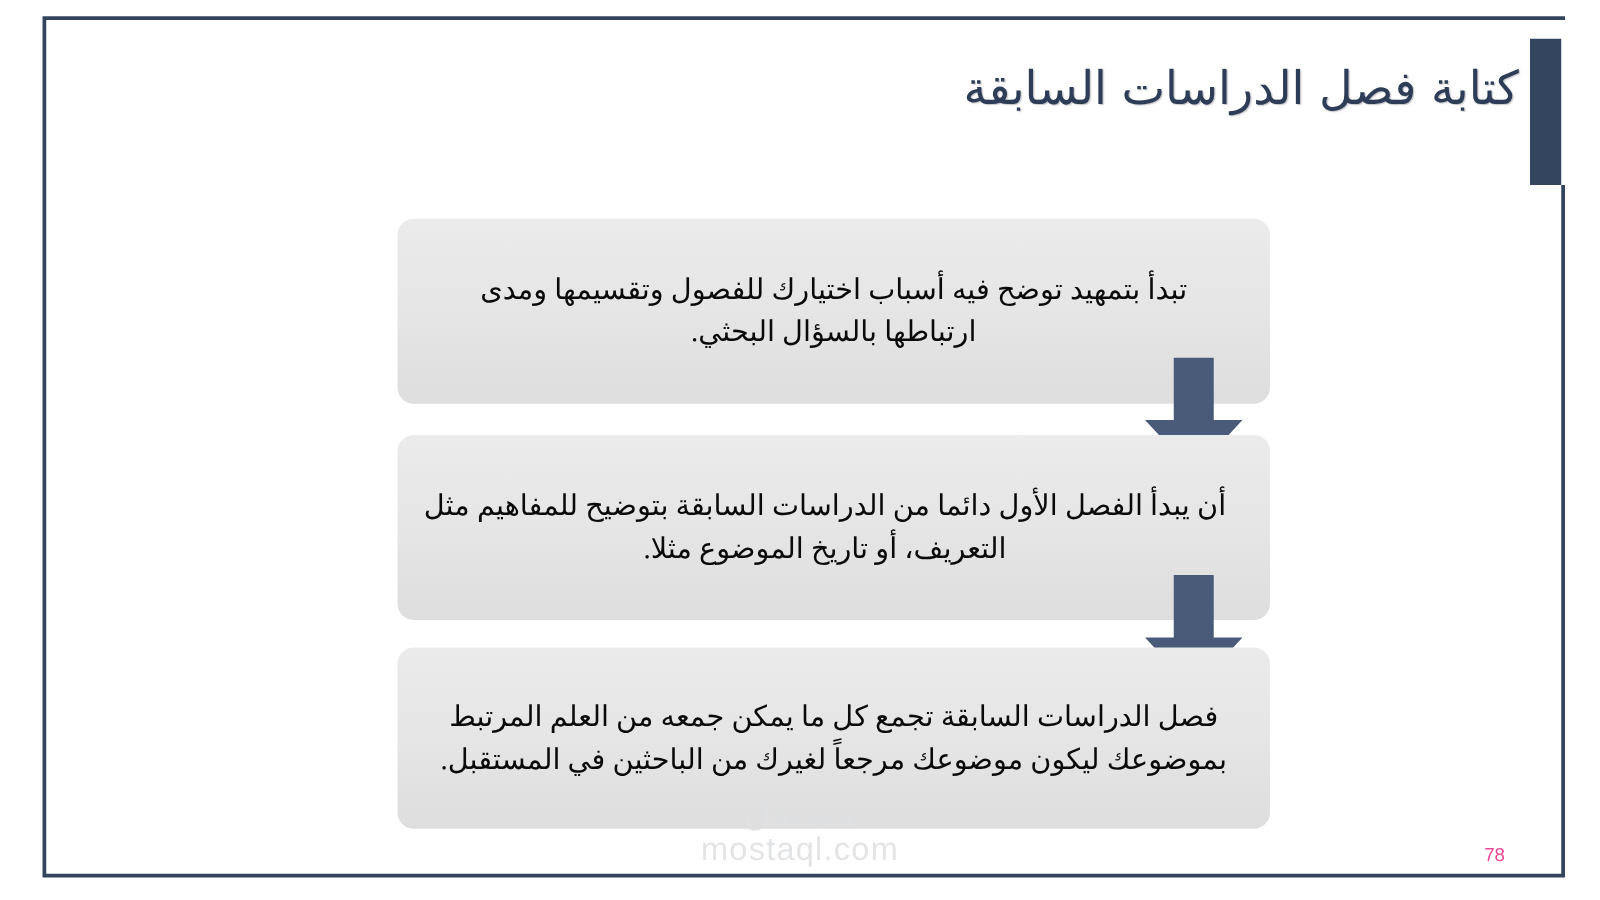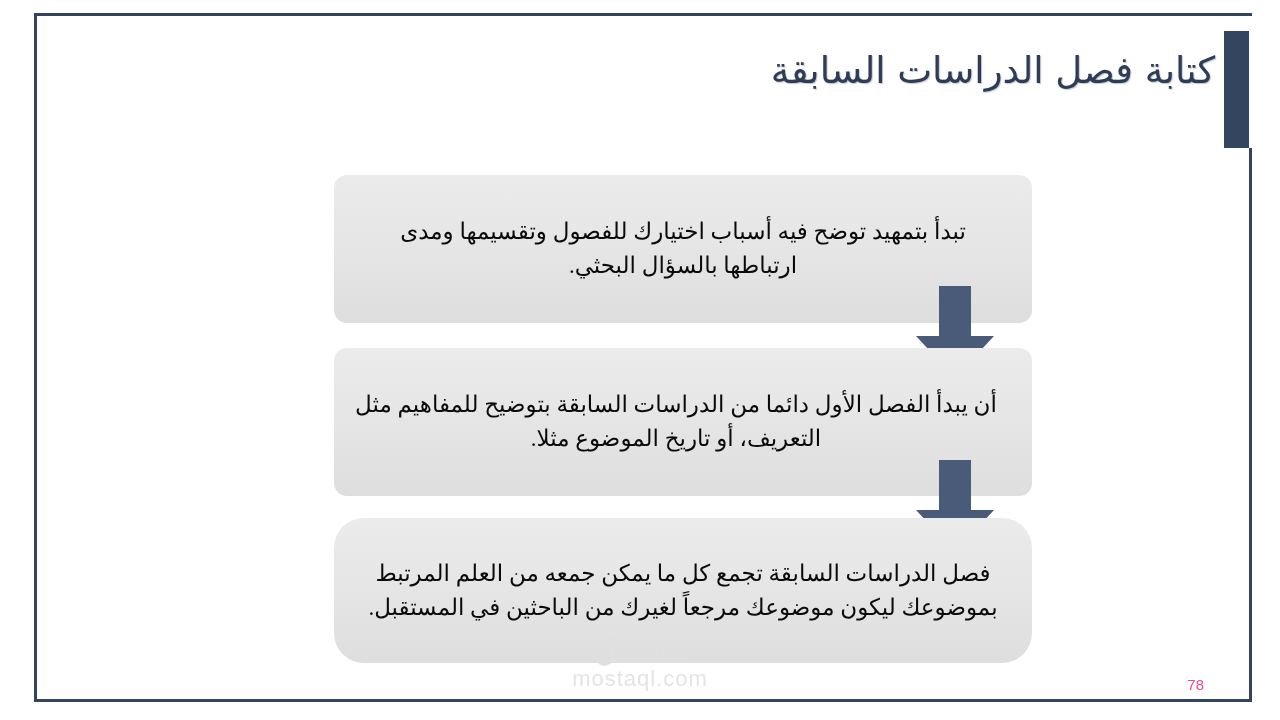--- a/index.html
+++ b/index.html
@@ -74,35 +74,34 @@
     position: absolute;
     left: 318px;
     width: 698px;
     background: linear-gradient(180deg, #ebebeb 0%, #e6e6e6 45%, #dedede 100%);
     border-radius: 13px;
     box-sizing: border-box;
     display: flex;
     align-items: center;
     justify-content: center;
     padding: 6px 34px;
-    margin-left: 16px;
   }
   .box-text {
     direction: rtl;
     text-align: center;
     font-family: "Liberation Serif", "DejaVu Serif", serif;
     font-size: 23px;
     line-height: 34px;
     color: #0a0a0a;
     width: 100%;
   }
 
   #box-1 { top: 175px;  height: 148px; }
   #box-2 { top: 348px;  height: 148px; padding-left: 20px; }
-  #box-3 { top: 518px;  height: 145px; border-radius: 30px; }
+  #box-3 { top: 518px;  height: 145px; }
 
   
   .arrow {
     position: absolute;
     width: 78px;
     height: 92px;
   }
   .arrow svg { display: block; width: 100%; height: 100%; }
 
   #arrow-1 { left: 916px; top: 286px; }
@@ -122,21 +121,21 @@
     font-family: "DejaVu Sans", "Liberation Sans", sans-serif;
     font-size: 30px;
     font-weight: normal;
     color: #dfe0e2;
     direction: rtl;
     line-height: 30px;
     letter-spacing: 1px;
   }
   .wm-en {
     font-family: "Liberation Sans", sans-serif;
-    font-size: 22px;
+    font-size: 26px;
     color: #e3e4e6;
     line-height: 26px;
     letter-spacing: 1px;
   }
 
   
   .page-number {
     position: absolute;
     right: 76px;
     top: 676px;

